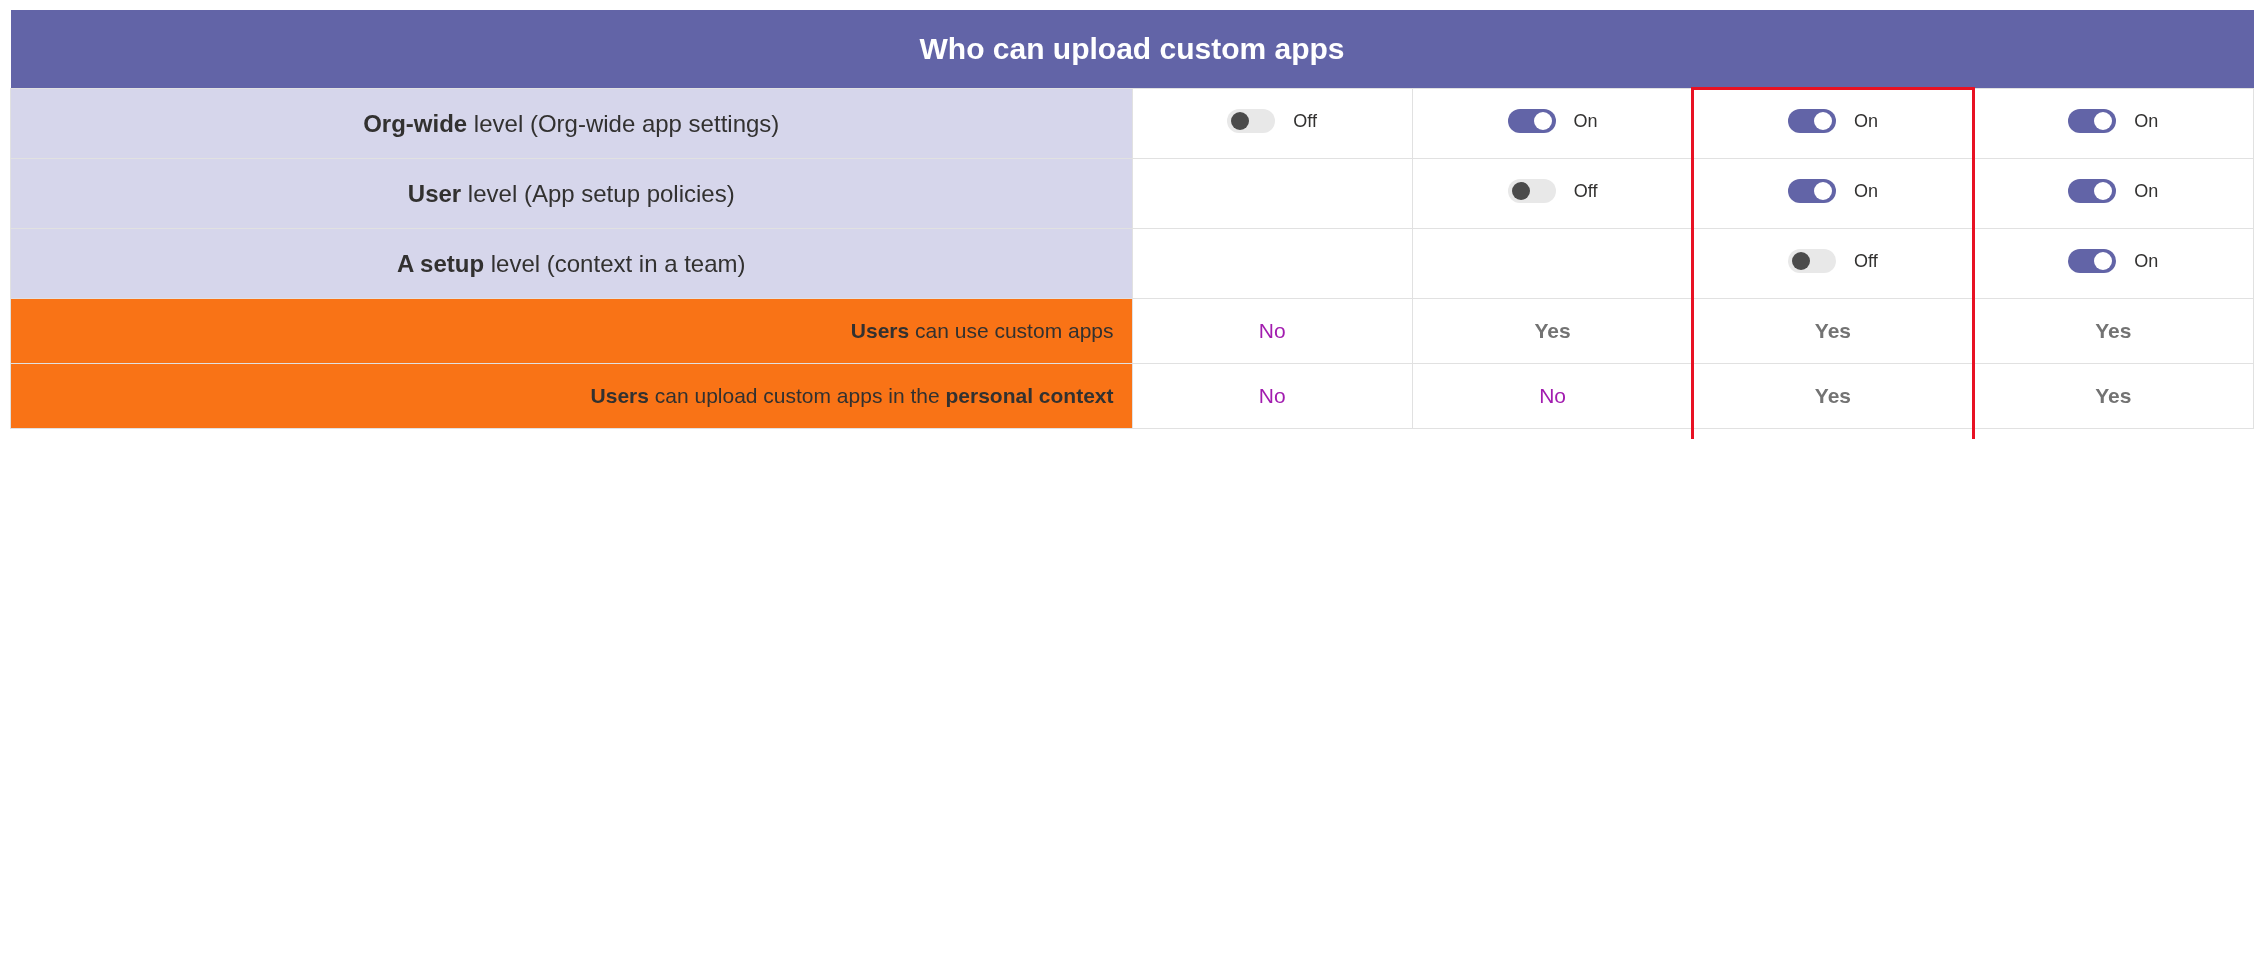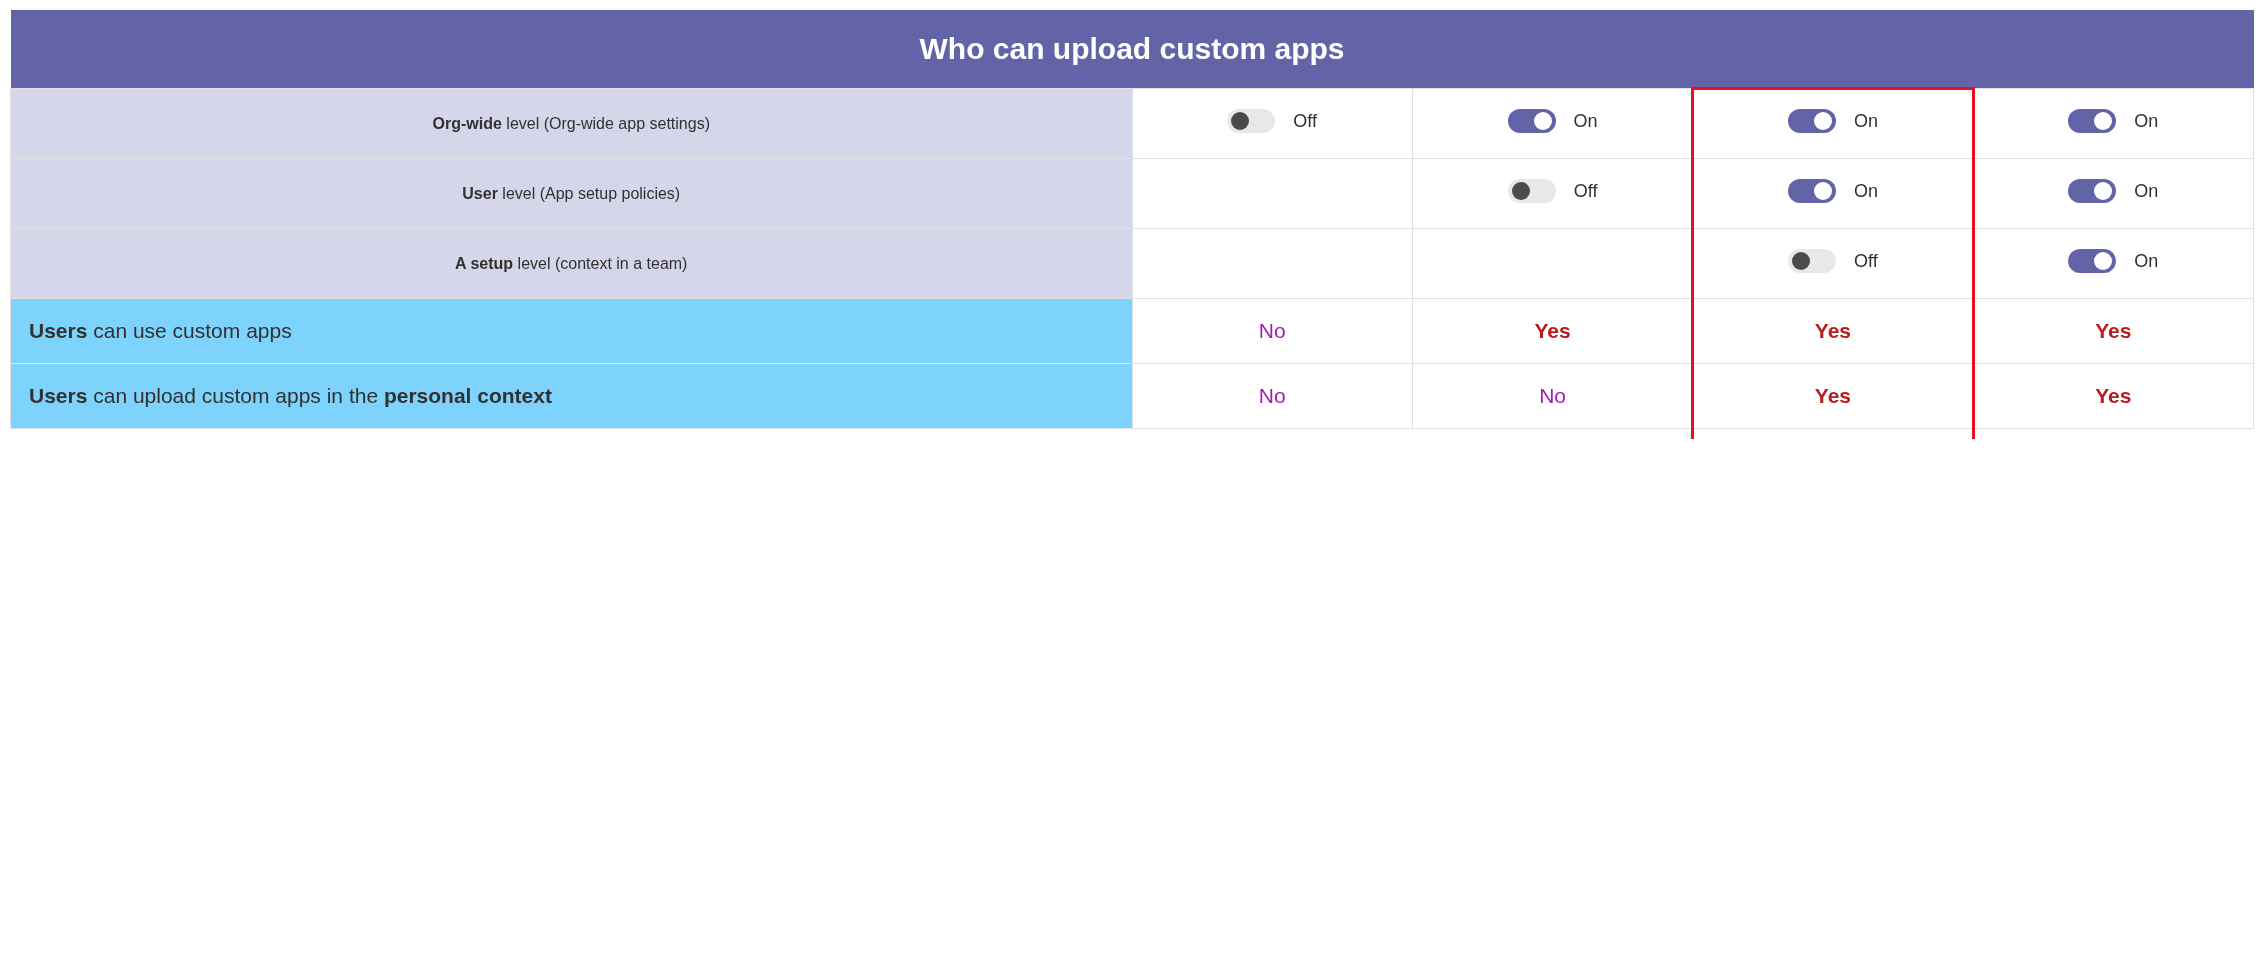--- a/index.html
+++ b/index.html
@@ -28,38 +28,38 @@
     color: #fff;
     font-weight: 600;
     text-align: center;
     font-size: 30px;
     padding: 22px 10px;
     border: none;
   }
   .setting-row td.label {
     background: #d6d6eb;
     text-align: center;
-    font-size: 16px;
+    font-size: 24px;
   }
   .setting-row td.val {
     background: #fff;
     text-align: center;
   }
   .result-row td.label {
-    background: #7dd3fc;
-    text-align: left;
+    background: #f97316;
+    text-align: right;
     font-size: 21px;
   }
   .result-row td.val {
     background: #fff;
     text-align: center;
     font-size: 21px;
   }
   .no  { color: #a21caf; }
-  .yes { color: #b91c1c; font-weight: 700; }
+  .yes { color: #737373; font-weight: 700; }
 
   col.label-col { width: 50%; }
   col.val-col { width: 12.5%; }
 
   .toggle {
     display: inline-flex;
     align-items: center;
     gap: 18px;
     font-size: 18px;
     color: #323130;

